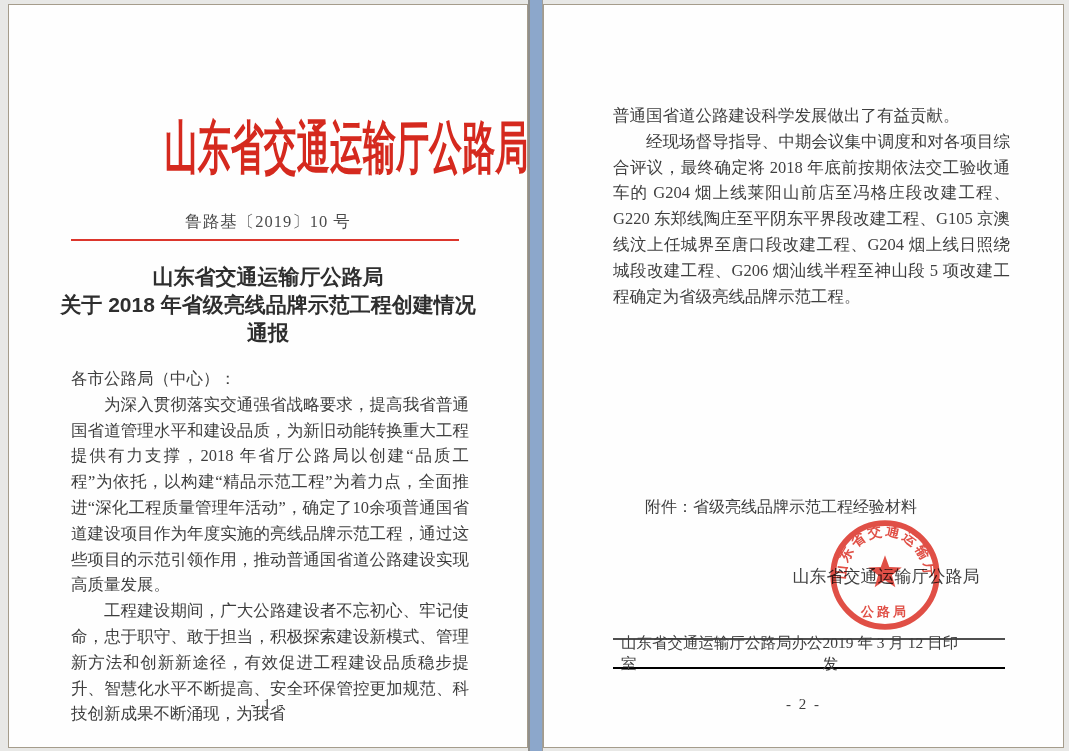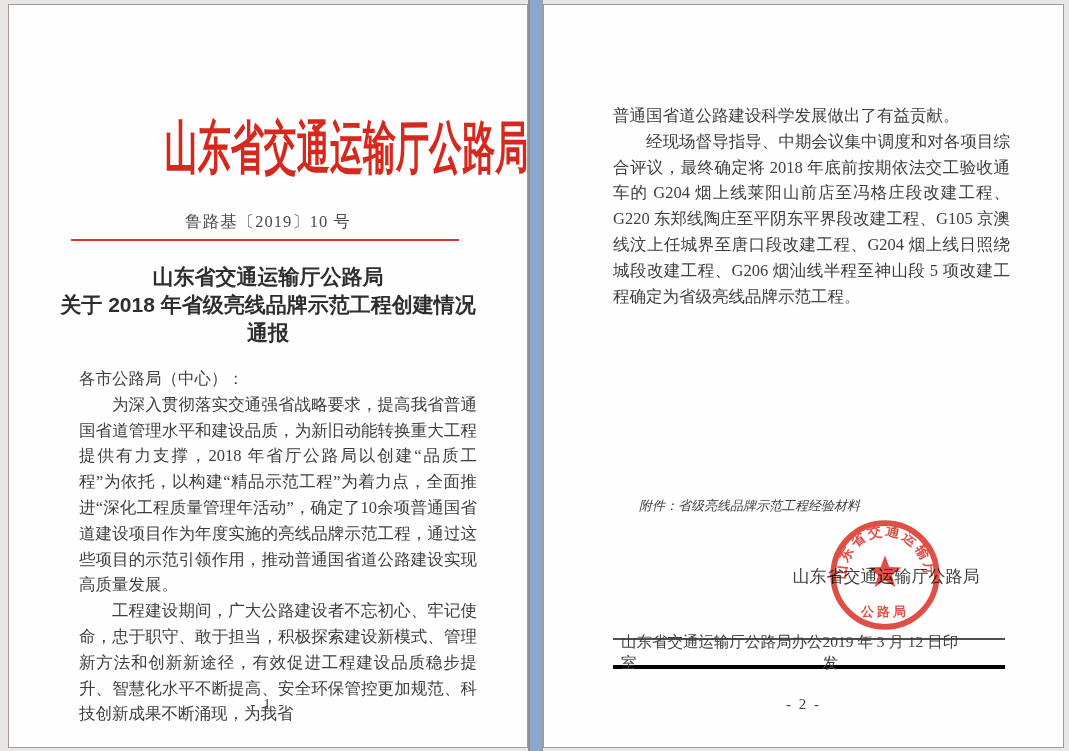--- a/index.html
+++ b/index.html
@@ -50,47 +50,47 @@
     position:absolute; top:258px; left:28px; right:28px;
     text-align:center;
     font-family:"Liberation Sans","DejaVu Sans",sans-serif;
     font-weight:700; font-size:21px; line-height:28px; color:#2e2e2e;
   }
   .body-text {
     position:absolute;
     font-size:16.5px; line-height:25.8px; color:#3e3e3e;
     text-align:justify;
   }
-  .body-1 { top:361px; left:62px; width:398px;margin-left:8px; }
+  .body-1 { top:361px; left:62px; width:398px; }
   .body-2 { top:66px;  left:69px; width:397px;margin-top:32px; }
   .body-text p { margin:0; }
   .body-text p.indent { text-indent:2em; }
   .salutation { text-indent:0; }
 
   .page-num {
     position:absolute; bottom:34px; left:0; width:100%;
     text-align:center; font-size:15px; color:#3e3e3e; letter-spacing:2px;
   }
 
   
   .attachment-line {
     position:absolute; top:492px; left:69px; width:397px;
-    text-indent:2em; font-size:13px; color:#3e3e3e;font-style:italic;
+    text-indent:2em; font-size:16px; color:#3e3e3e;
   }
   .signature-block {
     position:absolute; top:556px; left:232px; width:220px;
     text-align:center; font-size:17px; line-height:32px; color:#3e3e3e;
   }
   .stamp {
     position:absolute; left:283px; top:512px; width:116px; height:116px;
     opacity:.87; mix-blend-mode:multiply; pointer-events:none;
   }
   .colophon {
     position:absolute; top:633px; left:69px; width:392px; height:31px;
-    border-top:2px solid #4f4f4f; border-bottom:4px solid #000000;
+    border-top:2px solid #4f4f4f; border-bottom:2px solid #000000;
     box-sizing:border-box;
     display:flex; justify-content:space-between; align-items:center;
     font-size:15.5px; color:#3e3e3e;
     padding:0 42px 0 8px;
   }
 </style>
 </head>
 <body>
 
 <div class="spread">

